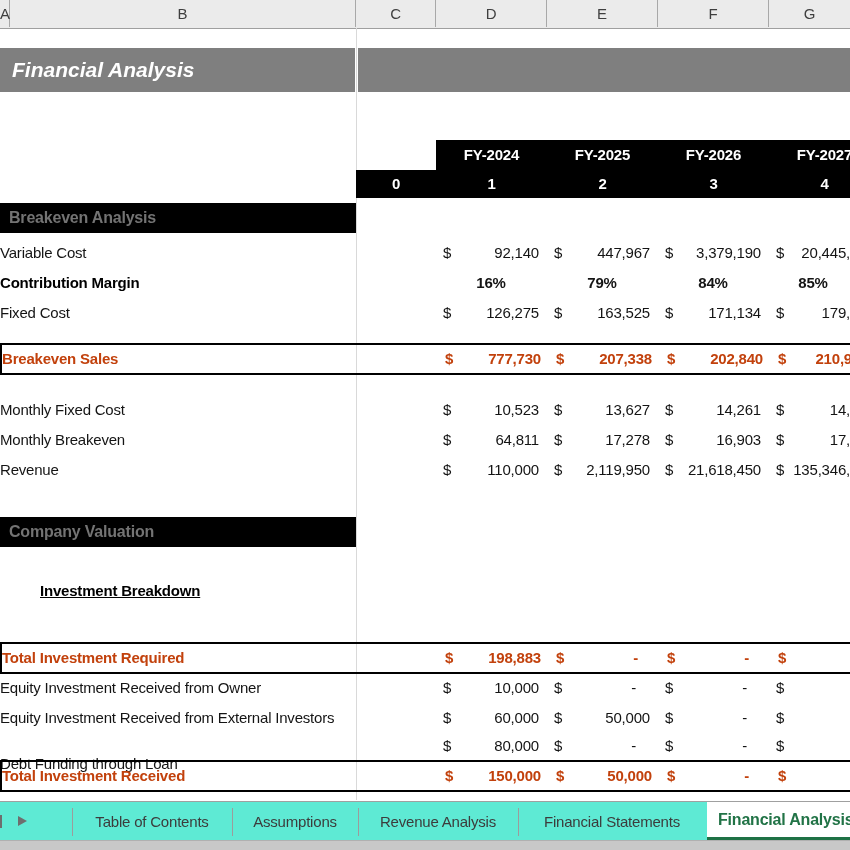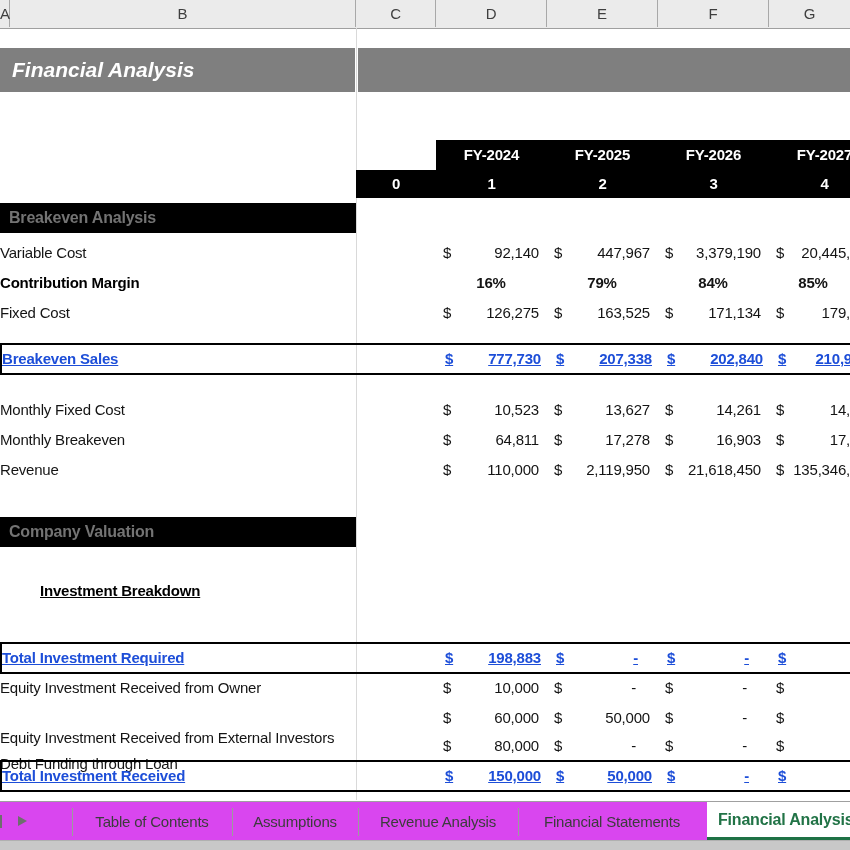--- a/index.html
+++ b/index.html
@@ -42,29 +42,29 @@
   .hE{left:111px;width:111px;}
   .hF{left:222px;width:111px;}
   .hG{left:333px;width:111px;}
   .nC{left:0;width:80px;}
   .nD{left:80px;width:111px;}
   .nE{left:191px;width:111px;}
   .nF{left:302px;width:111px;}
   .nG{left:413px;width:111px;}
   .pct{justify-content:center;font-weight:bold;}
   .pct .num{text-align:center;}
-  .bold, .bold .rowlabel, .bold .cell{font-weight:bold;color:#1d4ed8;text-decoration:underline;}
+  .bold, .bold .rowlabel, .bold .cell{font-weight:bold;color:#c2410c;}
   .dash .num{padding-right:14px;}
   
   .totalrow{border-top:2px solid #000;border-bottom:2px solid #000;border-left:2px solid #000;
     height:32px;box-sizing:border-box;}
   .totalrow .rowlabel,.totalrow .cell{height:28px;line-height:28px;}
   .underlined{font-weight:bold;text-decoration:underline;color:#000;font-size:15px;margin-left:40px;}
   
-  .tabbar{position:absolute;left:0;right:0;top:801px;height:39px;background:#d946ef;
+  .tabbar{position:absolute;left:0;right:0;top:801px;height:39px;background:#5eead4;
     border-top:1px solid #a0a0a0;box-sizing:content-box;padding-left:36px;}
   .navsliver{position:absolute;left:0;top:13px;width:2px;height:13px;background:#6e6e6e;}
   .navright{position:absolute;left:18px;top:14px;width:0;height:0;
     border-left:9px solid #6e6e6e;border-top:5px solid transparent;border-bottom:5px solid transparent;}
   .tabsep{position:absolute;top:6px;height:28px;width:1px;background:#9c9c9c;}
   .tablabel{position:absolute;top:0;height:39px;line-height:39px;transform:translateX(-50%);
     font-size:15px;color:#3c3c3c;white-space:nowrap;}
   .activetab{position:absolute;left:707px;width:143px;top:0;height:35px;background:#fff;}
   .activetab span{display:block;line-height:35px;padding-left:11px;color:#217346;
     font-weight:bold;font-size:16px;white-space:nowrap;}
@@ -290,21 +290,21 @@
         <span class="cur">$</span>
         <span class="num">-</span>
       </div>
     <div class="cell colG" style="line-height:28px;">
         <span class="cur">$</span>
         <span class="num"></span>
       </div>
   </div>
 
   <div class="row" style="top:704px;height:28px;">
-    <div class="rowlabel" style="line-height:28px;margin-top:20px;">Equity Investment Received from External Investors</div>
+    <div class="rowlabel" style="line-height:28px;">Equity Investment Received from External Investors</div>
     <div class="cell colD" style="line-height:28px;">
         <span class="cur">$</span>
         <span class="num">60,000</span>
       </div>
     <div class="cell colE" style="line-height:28px;">
         <span class="cur">$</span>
         <span class="num">50,000</span>
       </div>
     <div class="cell colF dash" style="line-height:28px;">
         <span class="cur">$</span>

